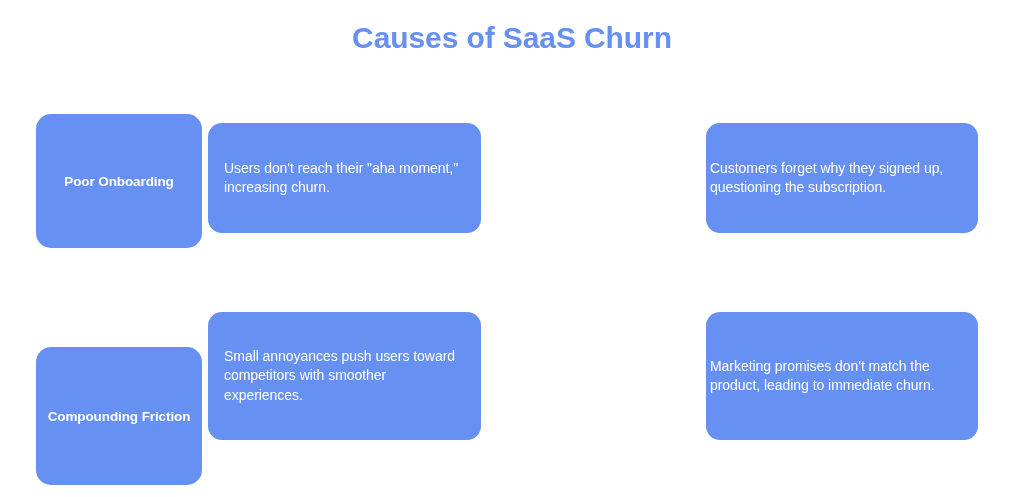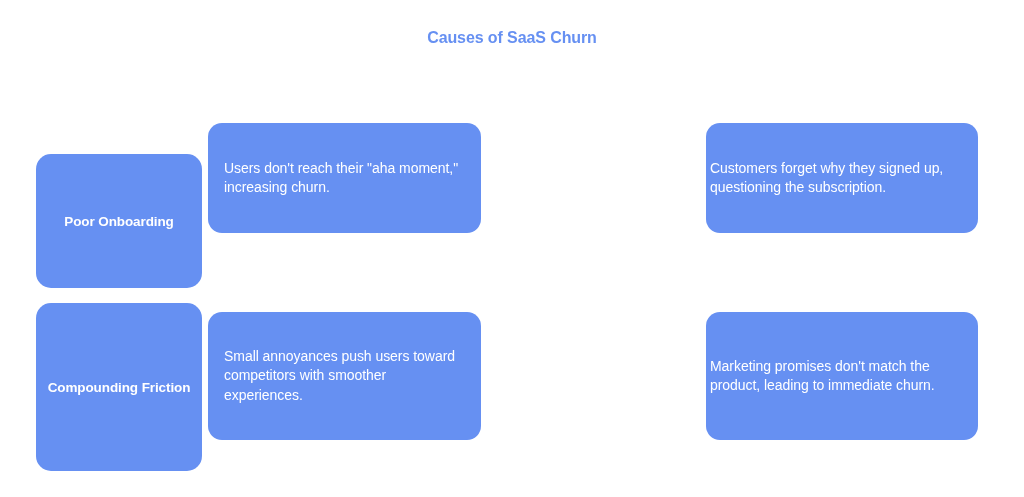--- a/index.html
+++ b/index.html
@@ -22,21 +22,21 @@
     inset: 0;
   }
 
   
   .page-title {
     position: absolute;
     top: 24px;
     left: 0;
     width: 1024px;
     text-align: center;
-    font-size: 16px;
+    font-size: 30px;
     font-weight: bold;
     color: #6690F2;
     letter-spacing: -0.1px;
     line-height: 28px;
     white-space: nowrap;
   }
 
   
   .card {
     position: absolute;
@@ -77,26 +77,26 @@
   .card-desc-text {
     font-size: 14px;
     font-weight: normal;
     color: #ffffff;
     line-height: 19.5px;
     letter-spacing: -0.05px;
   }
 
   
   .row1 { top: 114px; height: 134px; }
-  .row1 .card-label { height: 134px; margin-top: 40px; }
+  .row1 .card-label { height: 134px; }
   .row1 .card-desc  { top: 9px; height: 110px; }
 
   
   .row2 { top: 303px; height: 152px; }
-  .row2 .card-label { height: 168px; }
+  .row2 .card-label { height: 138px; margin-top: 44px; }
   .row2 .card-desc  { top: 9px; height: 128px; }
 
   
   .col-left  { left: 36px;  width: 445px; }
   .col-right { left: 534px; width: 444px; }
 
   .col-left  .card-desc { left: 172px; width: 273px; padding: 0 14px 0 16px; }
   .col-right .card-desc { left: 172px; width: 272px; padding: 0 14px 0 4px; }
 </style>
 </head>

